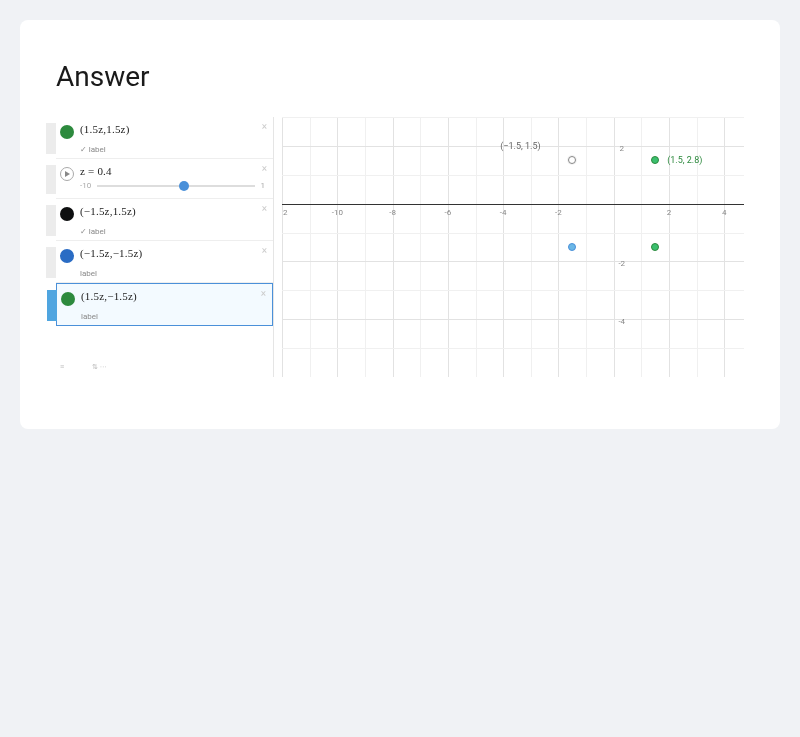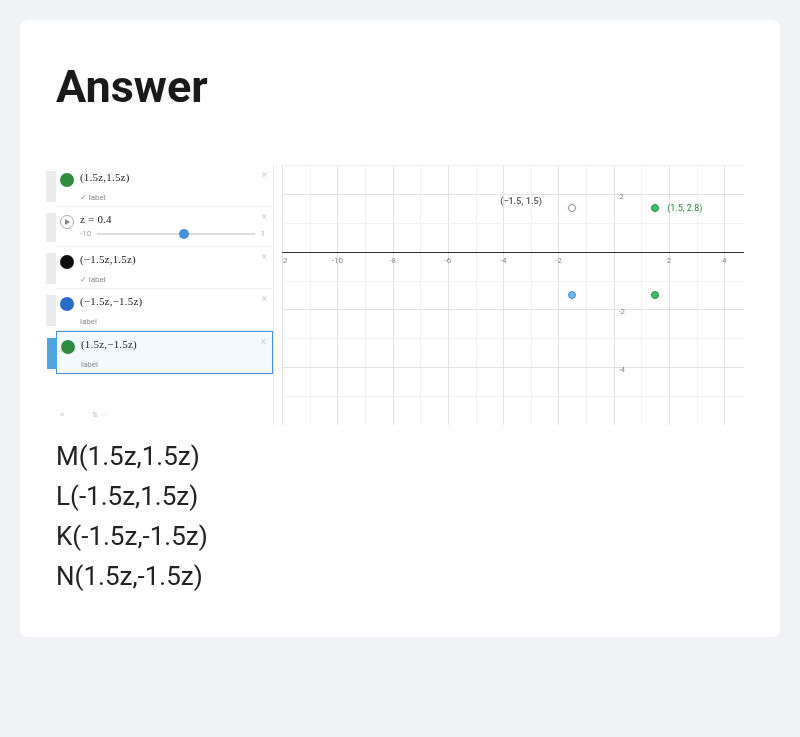--- a/index.html
+++ b/index.html
@@ -10,24 +10,24 @@
       justify-content: center;
       padding: 20px 0;
     }
     .page {
       width: 760px;
       background: #fff;
       border-radius: 8px;
       padding: 40px 36px 36px;
     }
     .title {
-      font-size: 45px;
-      font-weight: 700;
+      font-size: 28px;
+      font-weight: 400;
       color: #1a1a1a;
-      margin-bottom: 52px;
+      margin-bottom: 24px;
     }
     .tool-area {
       display: flex;
       gap: 8px;
       margin-bottom: 16px;
       height: 260px;
     }
     .sidebar {
       width: 218px;
       flex: none;
@@ -250,28 +250,22 @@
         <div class="tick-label" style="left: 165.882px; top: 88.6667px;">-6</div>
         <div class="tick-label" style="left: 221.176px; top: 88.6667px;">-4</div>
         <div class="tick-label" style="left: 276.471px; top: 88.6667px;">-2</div>
         <div class="tick-label" style="left: 387.059px; top: 88.6667px;">2</div>
         <div class="tick-label" style="left: 442.353px; top: 88.6667px;">4</div>
         <div class="tick-label" style="left: 339.765px; top: 256px;">-6</div>
         <div class="tick-label" style="left: 339.765px; top: 198.222px;">-4</div>
         <div class="tick-label" style="left: 339.765px; top: 140.444px;">-2</div>
         <div class="tick-label" style="left: 339.765px; top: 24.8889px;">2</div>
         <div class="point open" style="left: 290.294px; top: 43.3333px;"></div>
-        <div class="pt-label" style="left: 218.294px; top: 36px; transform: translate(0px, -50%); font-weight: bold;">(−1.5, 1.5)</div>
+        <div class="pt-label" style="left: 218.294px; top: 29px; transform: translate(0px, -50%);">(−1.5, 1.5)</div>
         <div class="point green" style="left: 373.235px; top: 43.3333px;"></div>
         <div class="pt-label green" style="left: 379.235px; top: 43.3333px;">(1.5, 2.8)</div>
         <div class="point blue" style="left: 290.294px; top: 130px;"></div>
         <div class="point green" style="left: 373.235px; top: 130px;"></div>
       </div>
 
   </div>
 
-  <div class="answers" id="answers">
-      <div class="answer-line">M(1.5z,1.5z)</div>
-      <div class="answer-line">L(-1.5z,1.5z)</div>
-      <div class="answer-line">K(-1.5z,-1.5z)</div>
-      <div class="answer-line">N(1.5z,-1.5z)</div>
-    </div>
 </div>
 
 </body></html>

